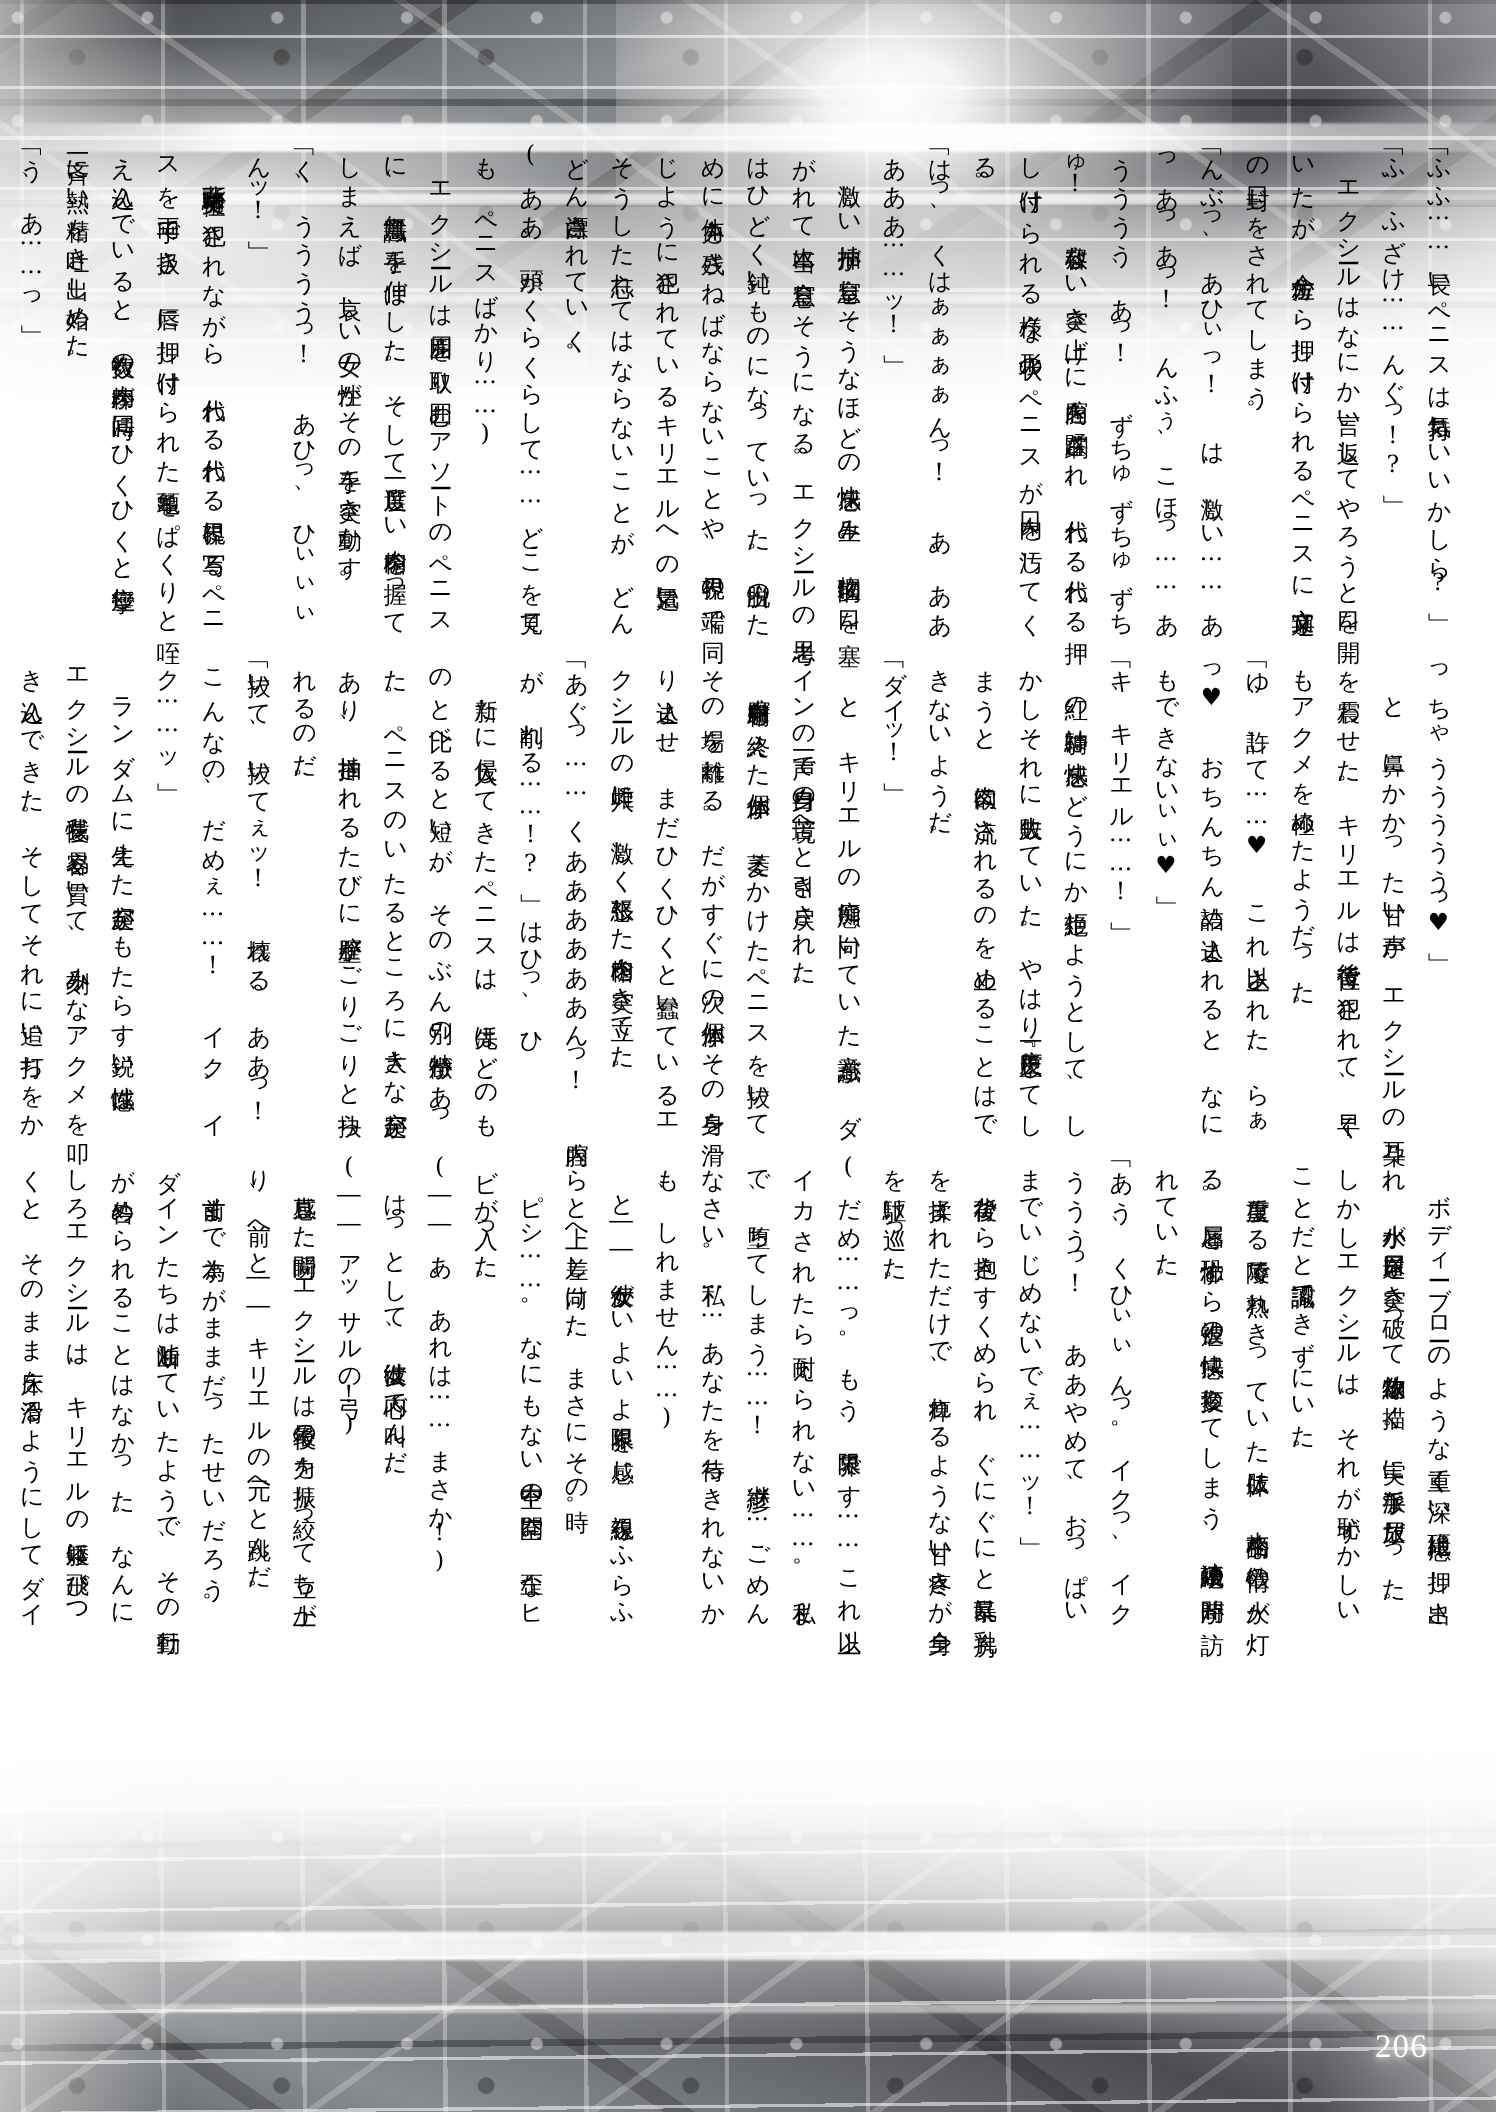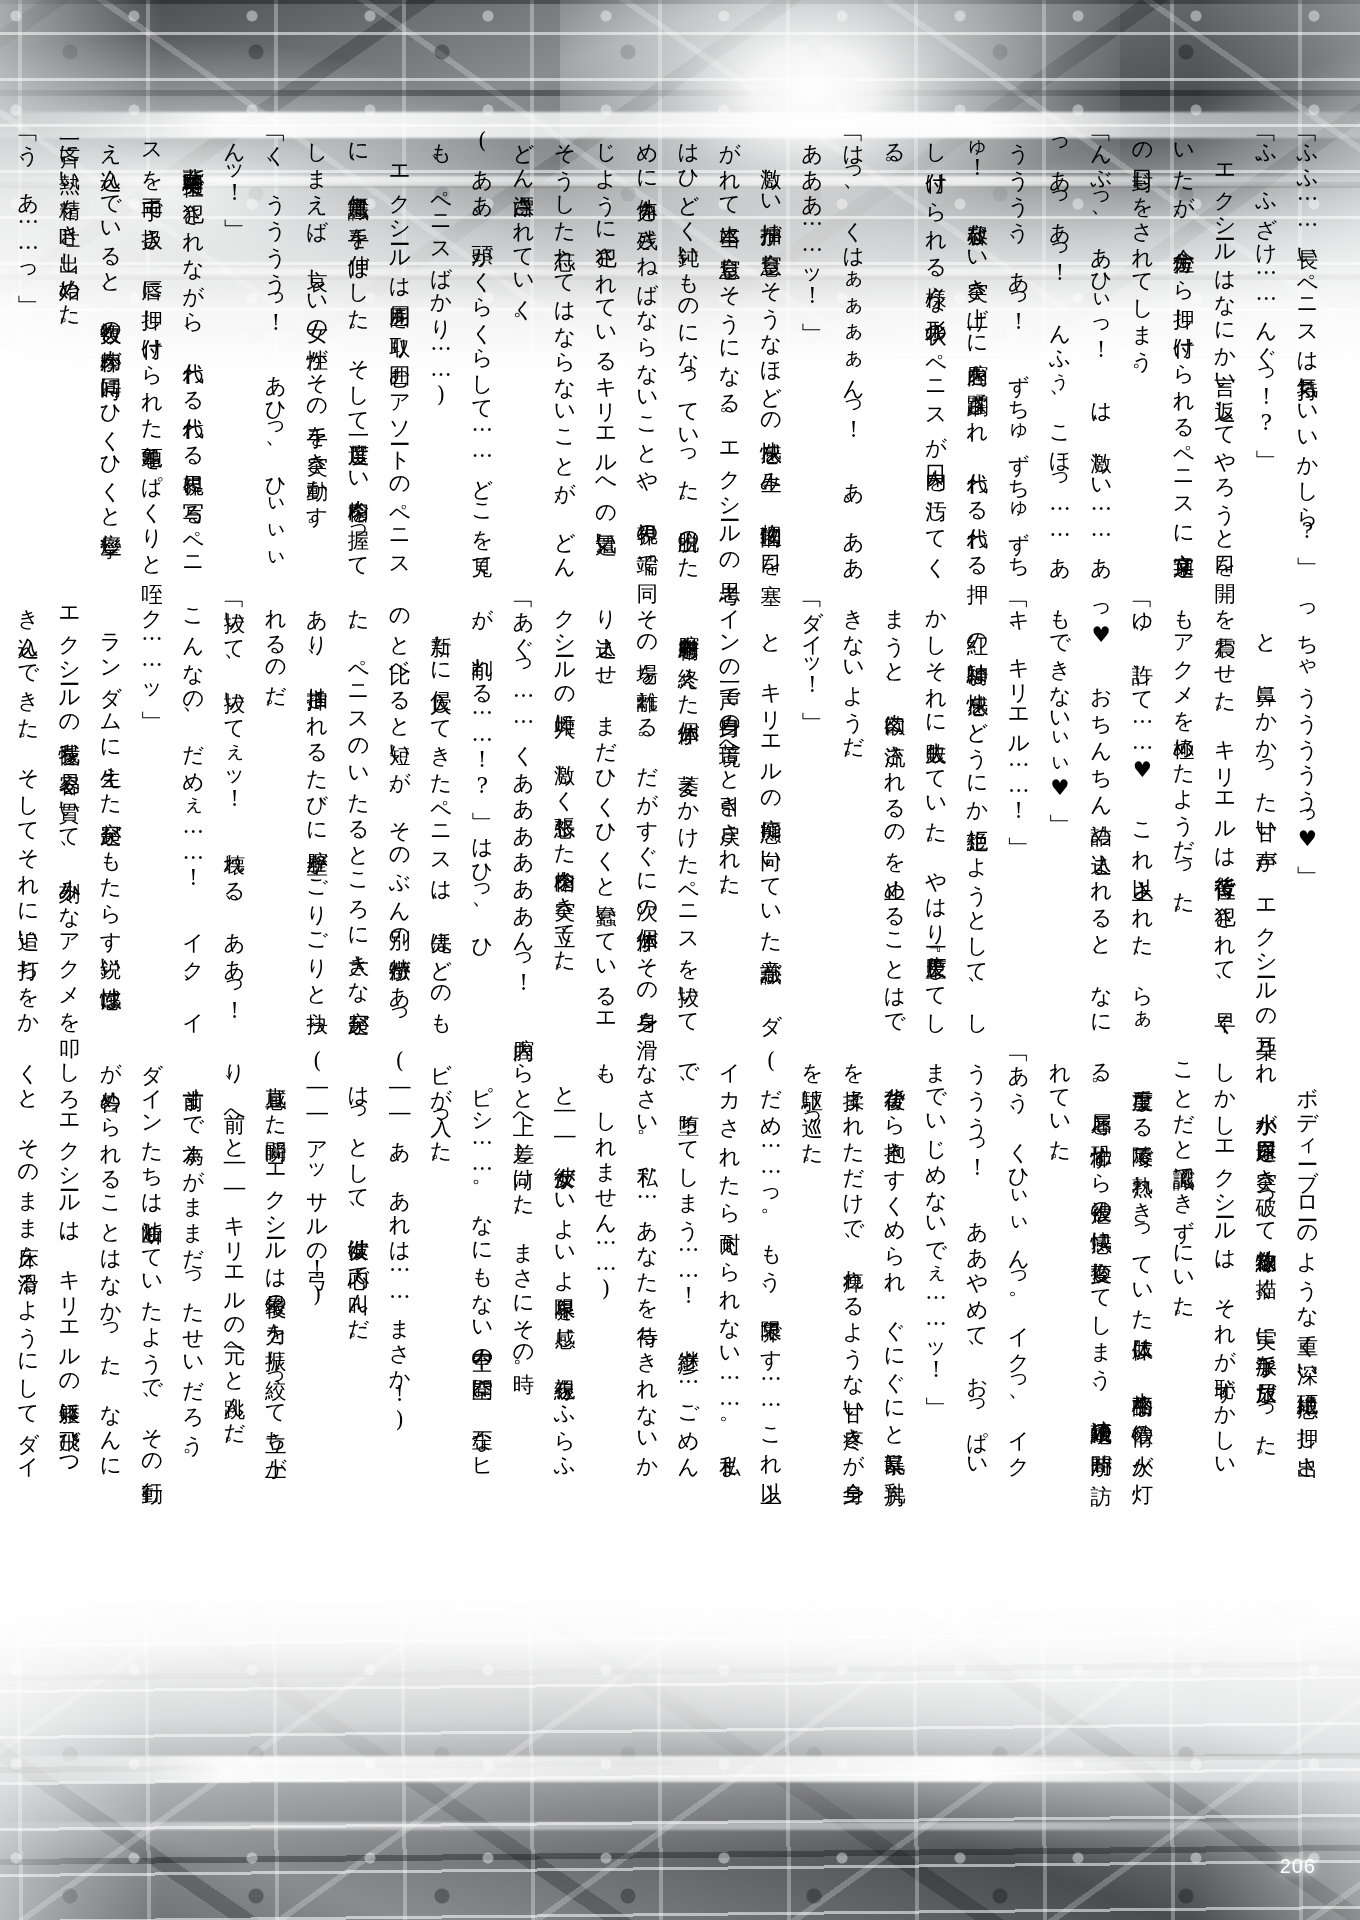--- a/index.html
+++ b/index.html
@@ -127,23 +127,23 @@
     text-align:justify;
   }
 
   
   #block-1{right:32px; top:128px;  height:440px; width:1200px;}
   #block-2{right:32px; top:594px;  height:430px; width:1105px;}
   #block-3{right:32px; top:1048px; height:420px; width:1180px;}
 
   
   #page-number{
-    position:absolute;right:44px;bottom:42px;
-    font-family:Liberation Sans, sans-serif;
-    font-size:20px;font-weight:400;color:#ffffff;
+    position:absolute;right:62px;bottom:42px;
+    font-family:Liberation Serif, serif;
+    font-size:30px;font-weight:400;color:#ffffff;
     letter-spacing:1px;
     text-shadow:
       0 0 6px rgba(255,255,255,.95),
       0 0 14px rgba(255,255,255,.75),
       0 0 26px rgba(255,255,255,.5);
   }
   #page-number::after{content:"";}
 </style>
 </head>
 <body>

